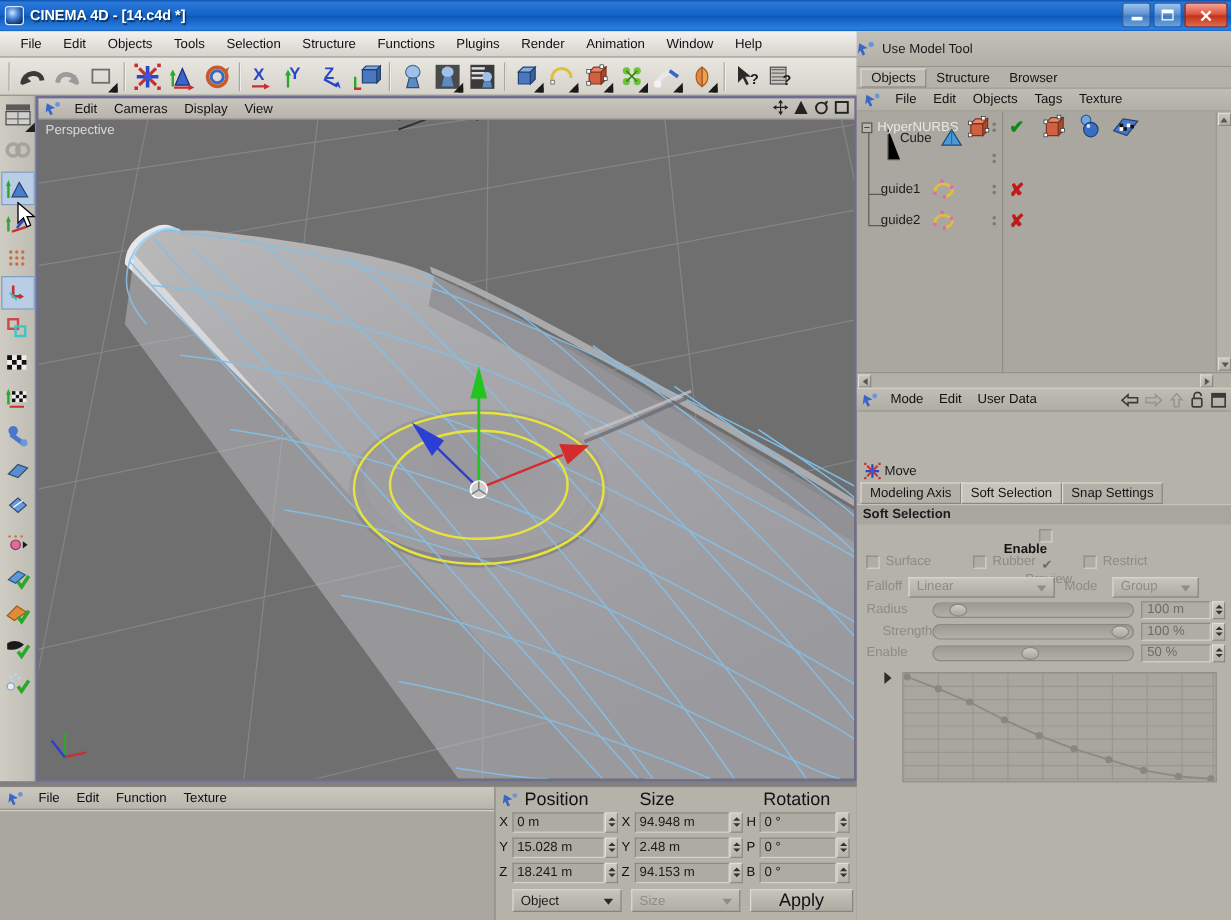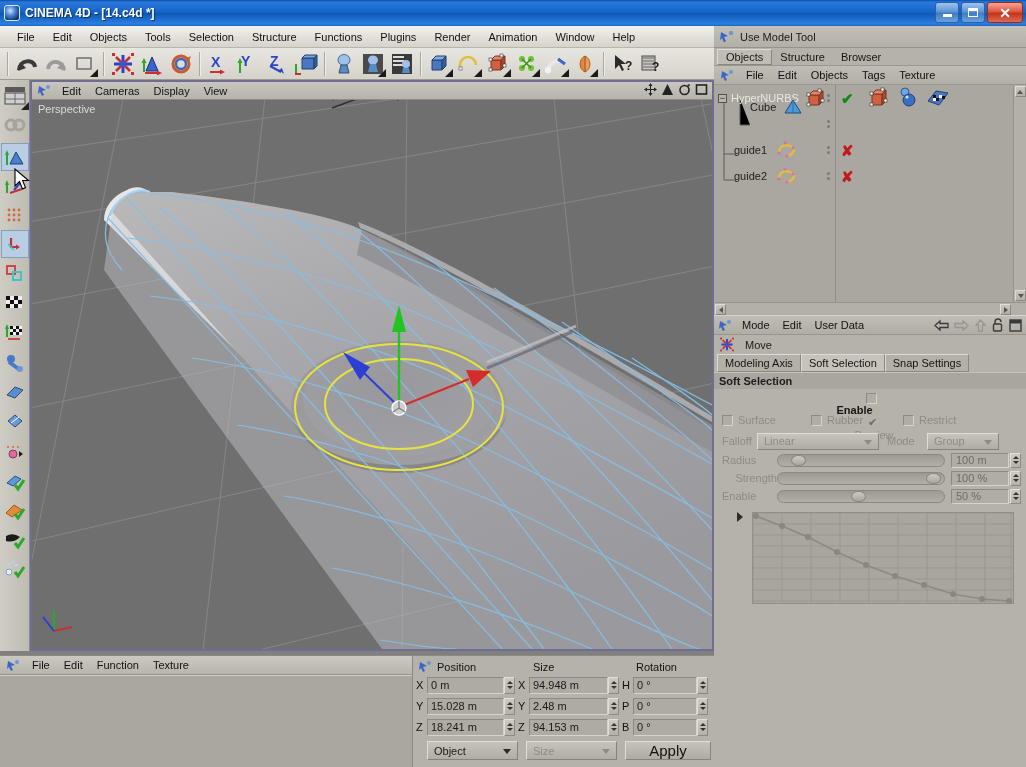--- a/index.html
+++ b/index.html
@@ -109,21 +109,21 @@
   .matpanel .mhead .mi{padding:1px 7px;font-size:11px;color:#111;}
   .matpanel .mbody{height:92px;background:#aaa7a0;border-top:1px solid #d2cfc8;}
 
   
   .coordpanel{
     position:absolute;left:412px;top:655px;width:302px;height:112px;
     background:#b5b2aa;border-top:1px solid #8c8983;border-left:1px solid #8c8983;
     padding:2px 3px;
   }
   .coord-head{display:flex;align-items:center;height:17px;}
-  .coord-head .ch{font-size:11px;color:#111;}
+  .coord-head .ch{font-size:15px;color:#111;}
   .coord-row{display:flex;align-items:center;height:20px;margin-bottom:1px;}
   .ax{width:11px;font-size:11px;color:#111;text-align:left;}
   .fld{
     height:17px;background:#aeaba3;border:1px solid;
     border-color:#8d8a83 #d6d3cc #d6d3cc #8d8a83;
     display:flex;align-items:center;padding-left:3px;font-size:11px;color:#1a1a1a;
     overflow:hidden;white-space:nowrap;
   }
   .spin{width:11px;height:17px;margin-right:3px;
     background:linear-gradient(to bottom,#cecbc3,#b4b1a9);
@@ -143,22 +143,22 @@
     border-left:4px solid transparent;border-right:4px solid transparent;border-top:5px solid #2a2a2a;}
   .sel-box.dis .cv{border-top-color:#8e8b85;}
   .btn{
     height:19px;background:linear-gradient(to bottom,#c6c3bb,#aeaba3);
     border:1px solid;border-color:#e0ddd6 #87847d #87847d #e0ddd6;
     display:flex;align-items:center;justify-content:center;font-size:15px;color:#111;
   }
 
   
   .rightcol{position:absolute;left:714px;top:26px;width:312px;height:741px;background:#b5b2aa;}
-  .use-model{height:22px;background:linear-gradient(to bottom,#c3c0b8,#b2afa7);
-    display:flex;align-items:center;padding-left:5px;border-bottom:1px solid #96938c;gap:6px;text-align:right;}
+  .use-model{height:30px;background:linear-gradient(to bottom,#c3c0b8,#b2afa7);
+    display:flex;align-items:center;border-bottom:1px solid #96938c;gap:6px;text-align:right;}
   .use-model span{font-size:11px;color:#1a1a1a;}
 
   .objtabs{height:18px;background:#b5b2aa;display:flex;align-items:center;padding-left:3px;gap:0;
     border-bottom:1px solid #9a978f;}
   .otab{font-size:11px;color:#151515;padding:1px 8px;}
   .otab.act{background:#bfbcb4;border:1px solid #dedbd4;border-right-color:#8a8780;border-bottom-color:#8a8780;}
 
   .objmenu{height:19px;background:linear-gradient(to bottom,#c0bdb5,#b2afa7);
     display:flex;align-items:center;padding-left:4px;border-bottom:1px solid #9a978f;gap:2px;}
   .objmenu .mi{font-size:11px;color:#111;padding:1px 6px;}
@@ -177,21 +177,21 @@
   .objscroll-h{position:absolute;left:0;bottom:0;height:13px;width:100%;background:#b3b0a8;border-top:1px solid #96938c;}
   .sb-arrow{width:11px;height:11px;background:linear-gradient(to bottom,#c9c6be,#b2afa7);
     border:1px solid;border-color:#e0ddd6 #8a8780 #8a8780 #e0ddd6;display:flex;align-items:center;justify-content:center;}
   .sb-arrow i{display:block;width:0;height:0;}
 
   .attr-head{height:20px;background:linear-gradient(to bottom,#c0bdb5,#b0ada5);
     display:flex;align-items:center;padding-left:4px;gap:3px;border-top:1px solid #d6d3cc;border-bottom:1px solid #98958e;position:relative;}
   .attr-head .mi{font-size:11px;color:#111;padding:1px 5px;}
   .attr-head .icons{position:absolute;right:4px;top:2px;display:flex;gap:5px;align-items:center;}
 
-  .attr-tool{height:19px;display:flex;align-items:center;padding-left:5px;gap:10px;background:#b5b2aa;}
+  .attr-tool{height:19px;display:flex;align-items:center;padding-left:5px;gap:2px;background:#b5b2aa;margin-top:40px;}
   .attr-tool span{font-size:11px;color:#1a1a1a;}
 
   .ptabs{height:18px;display:flex;align-items:center;padding-left:3px;background:#b5b2aa;}
   .ptab{font-size:11px;color:#151515;padding:2px 7px;
     border:1px solid;border-color:#dedbd4 #8a8780 #8a8780 #dedbd4;background:#b3b0a8;}
   .ptab.act{background:#c6c3bb;}
 
   .sec-title{height:17px;background:#a9a69f;display:flex;align-items:center;padding-left:5px;
     font-size:11px;font-weight:bold;color:#1c1c1c;border-top:1px solid #c6c3bb;}
 

